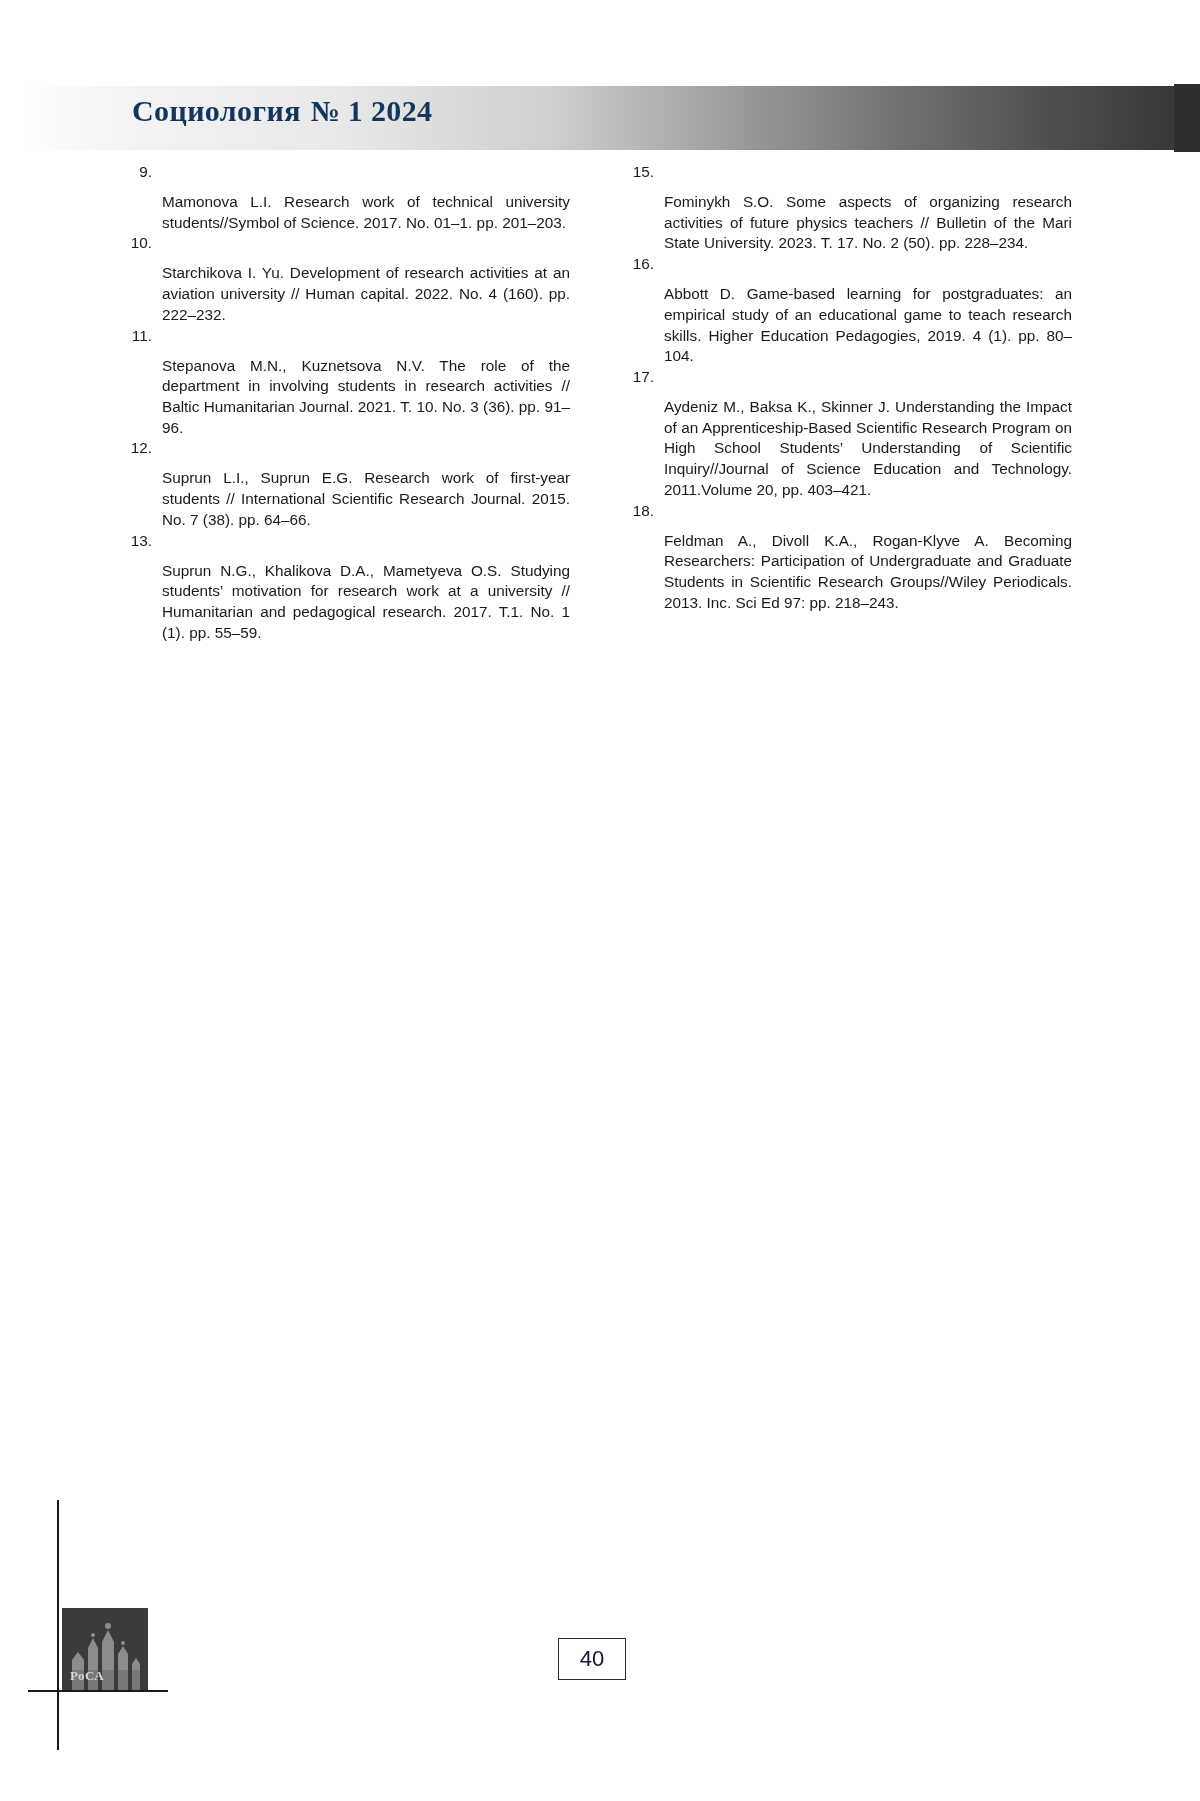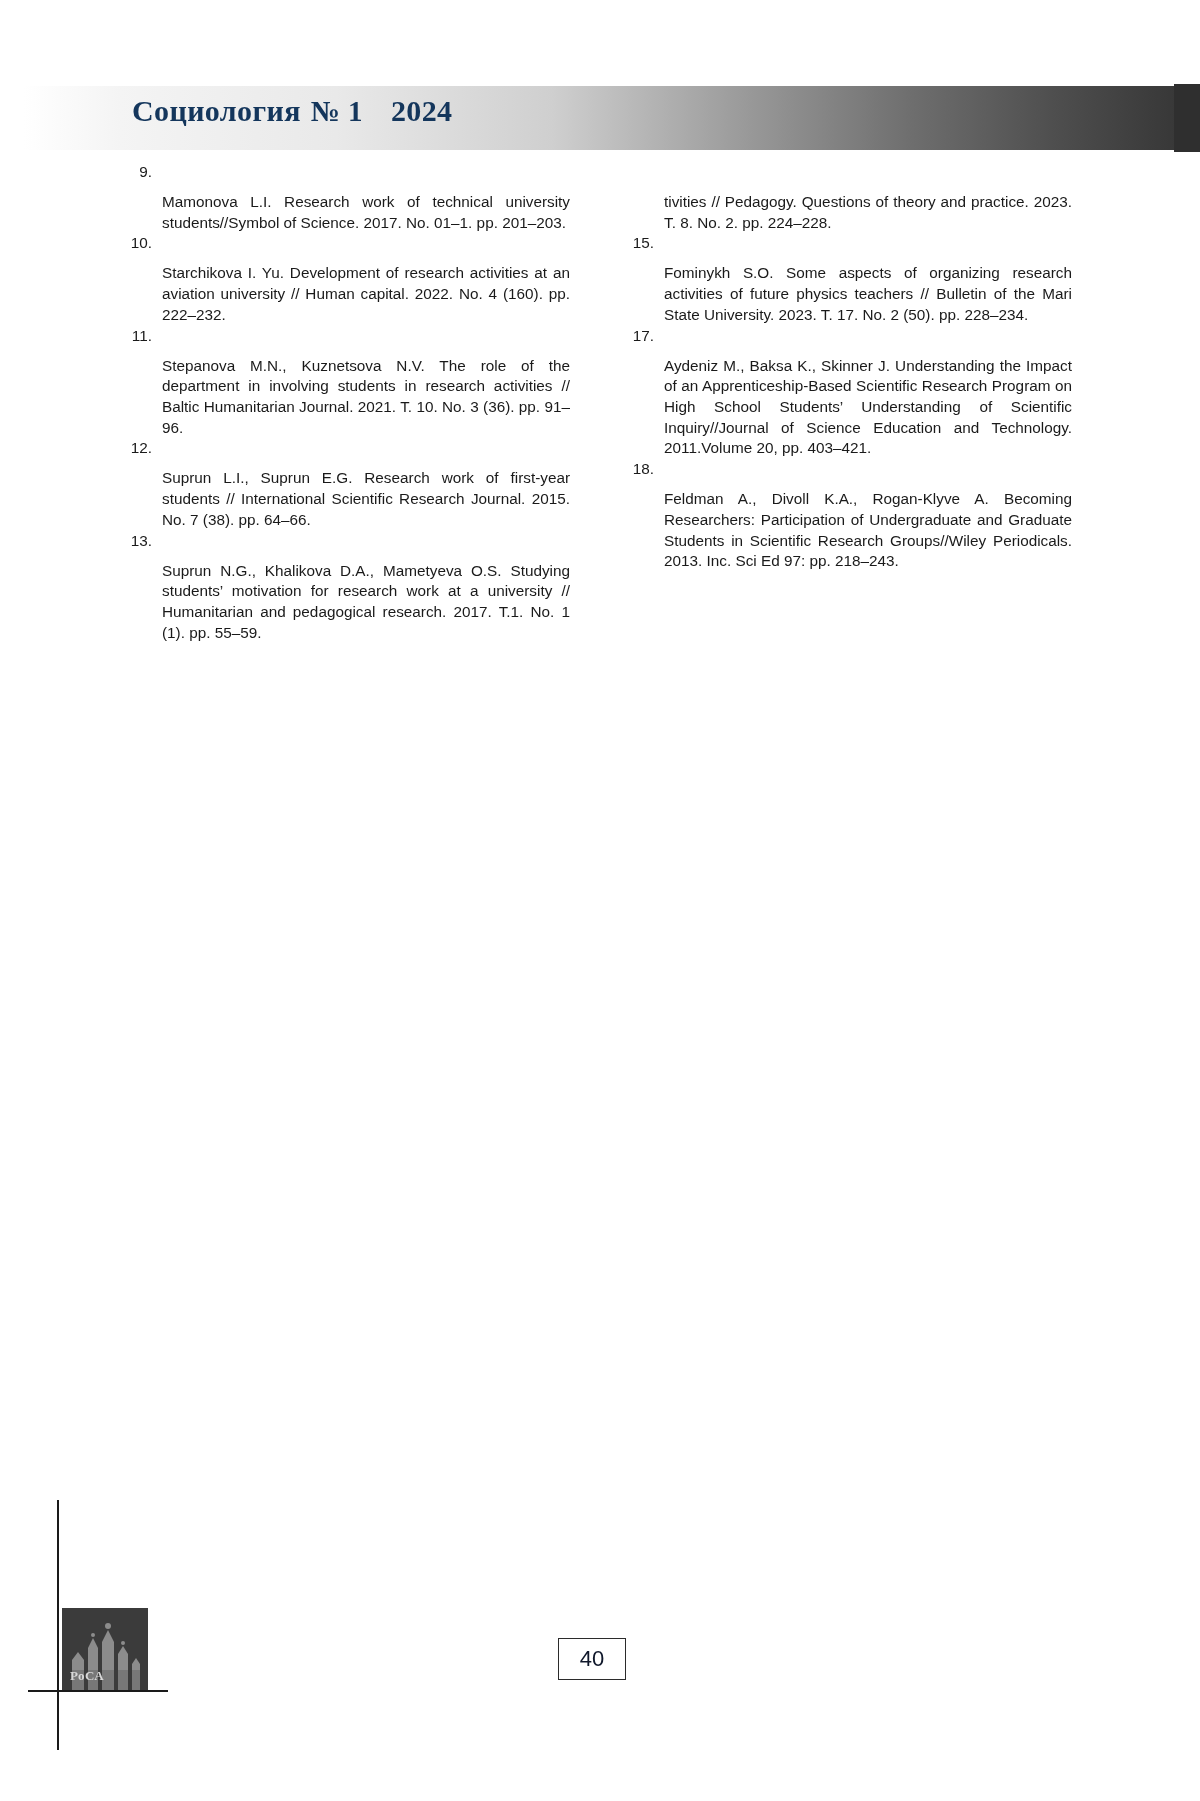--- a/index.html
+++ b/index.html
@@ -66,21 +66,20 @@
   .header-title .num {
     font-family: "Liberation Serif", serif;
     font-size: 29px;
     padding-left: 10px;
   }
   .header-title .year {
     font-family: "Liberation Serif", serif;
     font-weight: bold;
     font-size: 30px;
     padding-left: 8px;
-    margin-left: 20px;
   }
 
   
   .columns {
     position: absolute;
     left: 128px;
     top: 162px;
     width: 944px;
     display: flex;
     gap: 60px;
@@ -212,26 +211,26 @@
         <li class="ref-item">
           <span class="num">13.</span>
           <span class="txt">Suprun N.G., Khalikova D.A., Mametyeva O.S. Studying students’ motivation for research work at a university // Humanitarian and pedagogical research. 2017. T.1. No. 1 (1). pp. 55–59.</span>
         </li>
       </ol>
     </div>
 
     <div class="col">
       <ol class="ref-list">
         <li class="ref-item">
-          <span class="num"></span>
-          <span class="txt">tivities // Pedagogy. Questions of theory and practice. 2023. T. 8. No. 2. pp. 224–228.</span>
-        </li>
-        <li class="ref-item">
           <span class="num">15.</span>
           <span class="txt">Fominykh S.O. Some aspects of organizing research activities of future physics teachers // Bulletin of the Mari State University. 2023. T. 17. No. 2 (50). pp. 228–234.</span>
+        </li>
+        <li class="ref-item">
+          <span class="num">16.</span>
+          <span class="txt">Abbott D. Game-based learning for postgraduates: an empirical study of an educational game to teach research skills. Higher Education Pedagogies, 2019. 4 (1). pp. 80–104.</span>
         </li>
         <li class="ref-item">
           <span class="num">17.</span>
           <span class="txt">Aydeniz M., Baksa K., Skinner J. Understanding the Impact of an Apprenticeship-Based Scientific Research Program on High School Students’ Understanding of Scientific Inquiry//Journal of Science Education and Technology. 2011.Volume 20, pp. 403–421.</span>
         </li>
         <li class="ref-item">
           <span class="num">18.</span>
           <span class="txt">Feldman A., Divoll K.A., Rogan-Klyve A. Becoming Researchers: Participation of Undergraduate and Graduate Students in Scientific Research Groups//Wiley Periodicals. 2013. Inc. Sci Ed 97: pp. 218–243.</span>
         </li>
       </ol>

